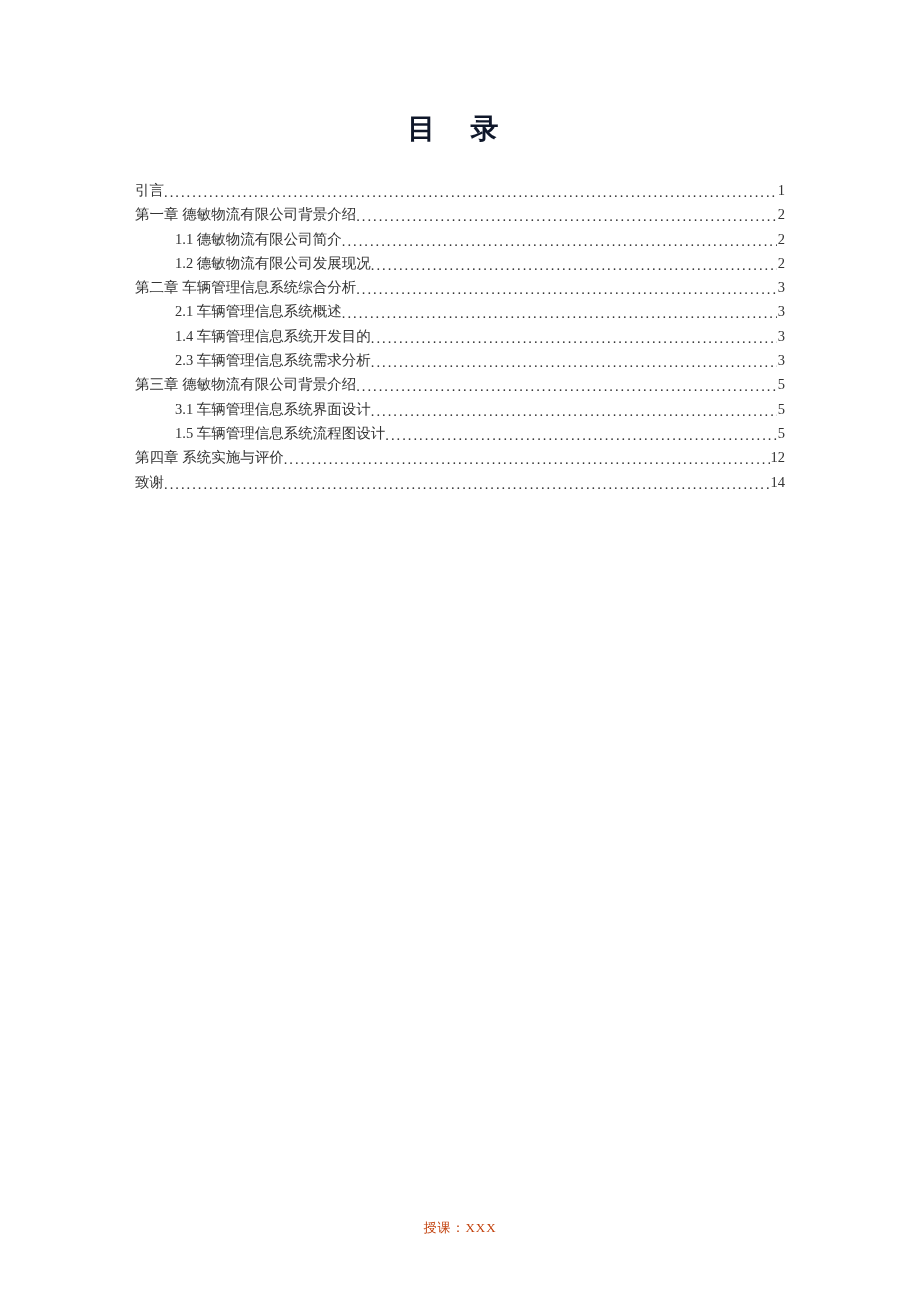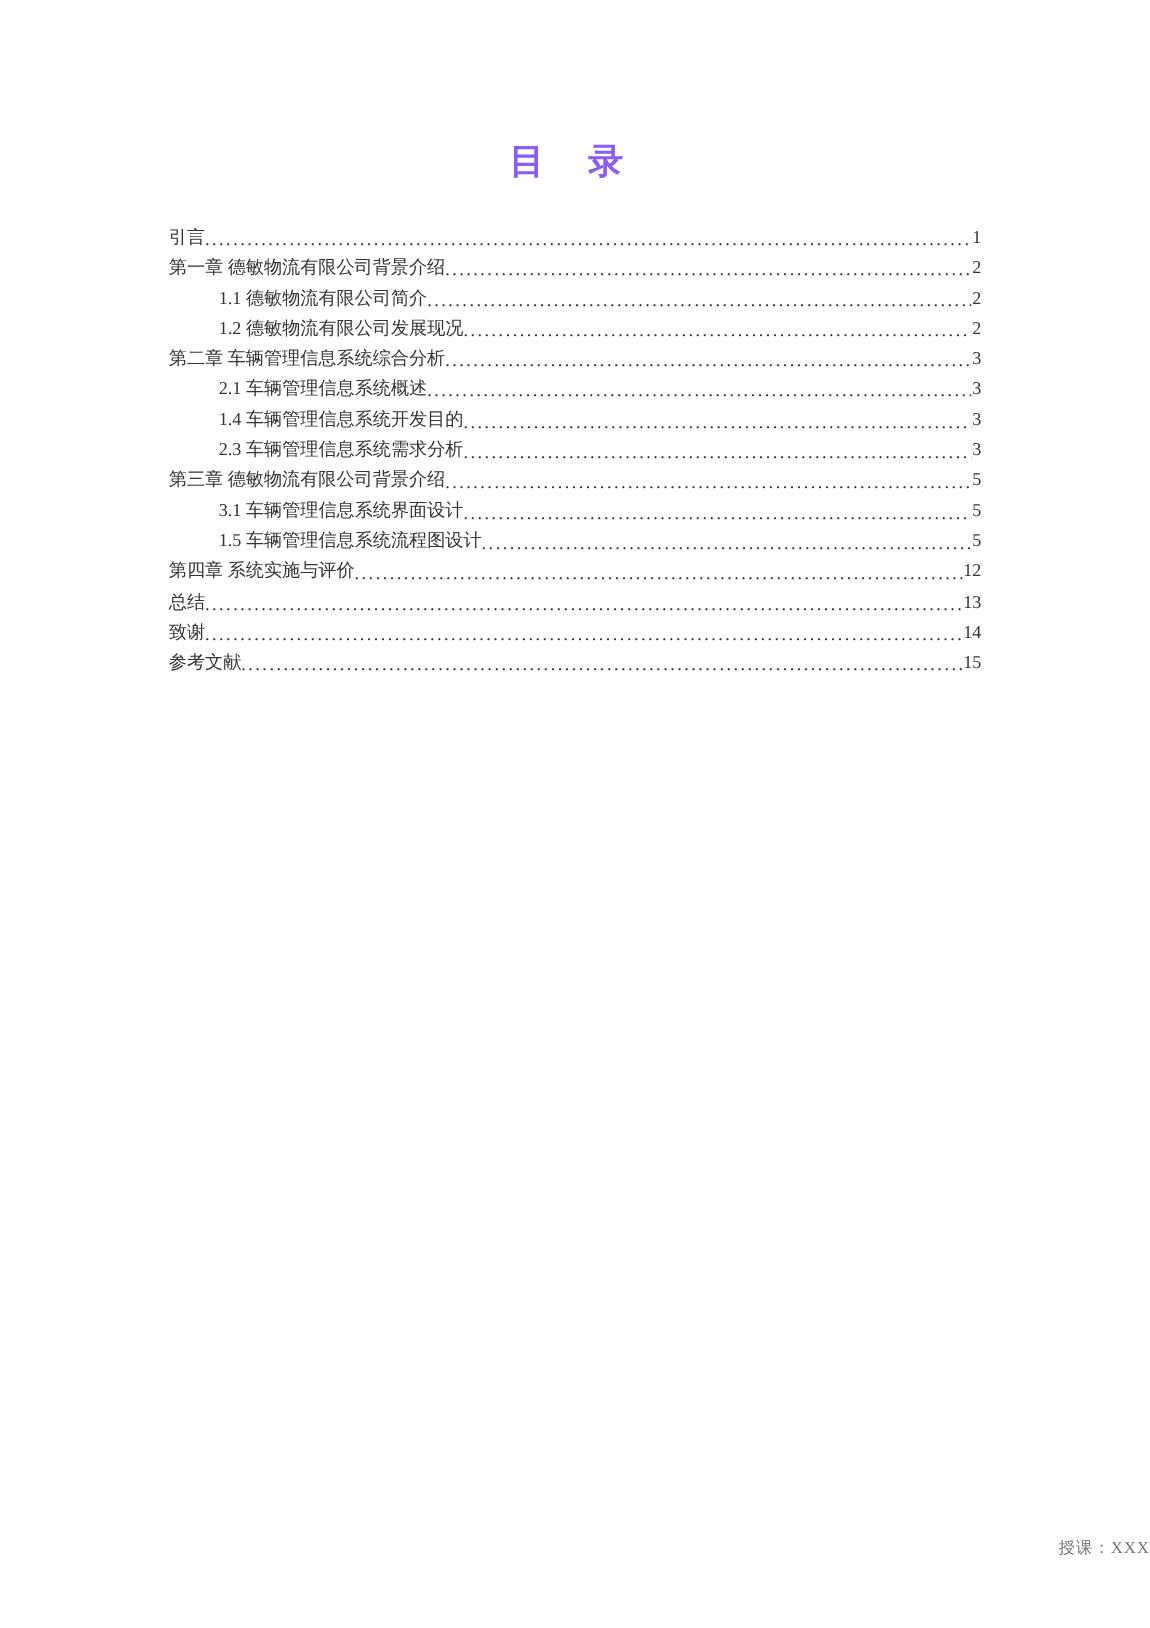--- a/index.html
+++ b/index.html
@@ -15,21 +15,21 @@
       color: #333333;
       position: relative;
     }
     .page-content {
       padding: 110px 135px 0 135px;
     }
     .title {
       text-align: center;
       font-size: 28px;
       font-weight: bold;
-      color: #8b5cf6;
+      color: #0f172a;
       letter-spacing: 14px;
       margin-bottom: 30px;
       font-family: "SimSun", "宋体", serif;
     }
     .toc-list {
       font-size: 14.5px;
       color: #333333;
     }
     .toc-row {
       display: flex;
@@ -53,26 +53,26 @@
     }
     .toc-page {
       flex-shrink: 0;
       padding-left: 1px;
     }
     .indent-1 {
       padding-left: 40px;
     }
     .footer {
       position: absolute;
-      bottom: 55px;
+      bottom: 65px;
       left: 0;
       right: 0;
-      text-align: right;
+      text-align: center;
       font-size: 13px;
-      color: #737373;
+      color: #c2410c;
       letter-spacing: 1px;
     }
   </style>
 </head>
 <body>
 
 <div class="page-content">
   <h1 class="title">目 录</h1>
   <div class="toc-list" id="toc-list">
       <div class="toc-row">
@@ -129,30 +129,20 @@
         <span class="toc-label">1.5 车辆管理信息系统流程图设计</span>
         <span class="toc-leader"></span>
         <span class="toc-page">5</span>
       </div>
       <div class="toc-row">
         <span class="toc-label">第四章  系统实施与评价</span>
         <span class="toc-leader"></span>
         <span class="toc-page">12</span>
       </div>
       <div class="toc-row">
-        <span class="toc-label">总结</span>
-        <span class="toc-leader"></span>
-        <span class="toc-page">13</span>
-      </div>
-      <div class="toc-row">
         <span class="toc-label">致谢</span>
         <span class="toc-leader"></span>
         <span class="toc-page">14</span>
-      </div>
-      <div class="toc-row">
-        <span class="toc-label">参考文献</span>
-        <span class="toc-leader"></span>
-        <span class="toc-page">15</span>
       </div>
     </div>
 </div>
 
 <div class="footer">授课：XXX</div>
 
 </body></html>

